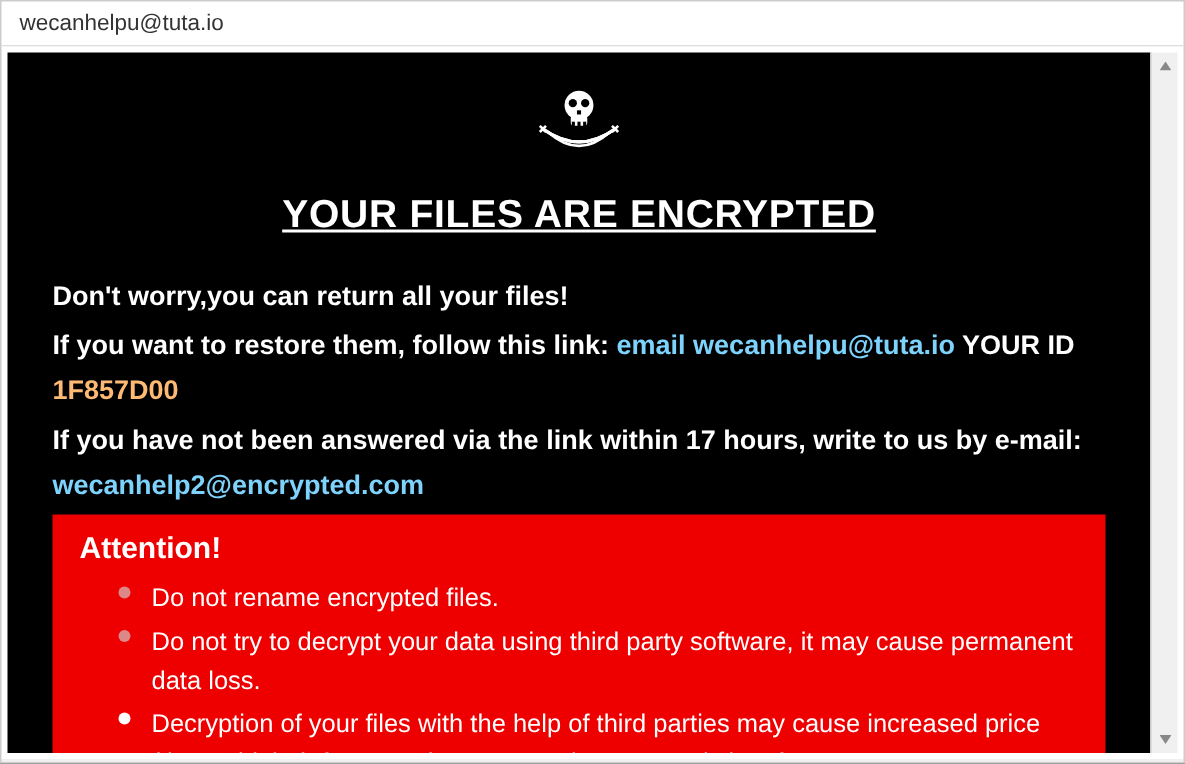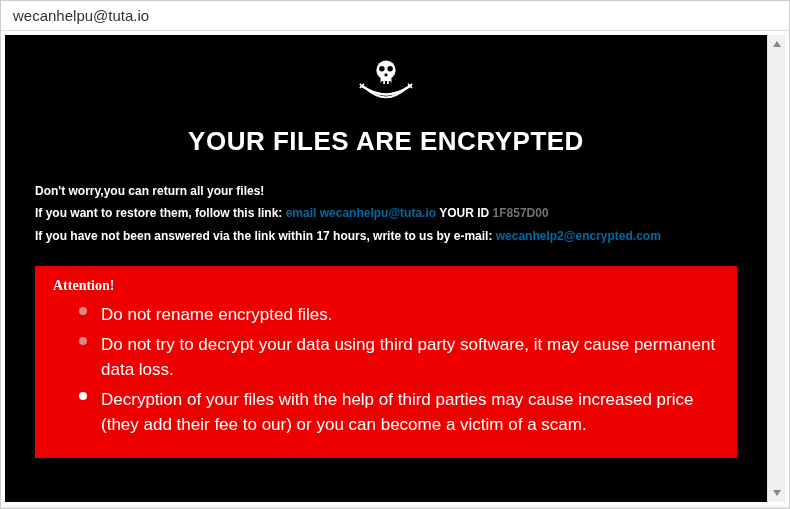--- a/index.html
+++ b/index.html
@@ -55,40 +55,40 @@
       margin-bottom: 12px;
     }
     .logo-area svg { width: 70px; height: 55px; }
     .headline {
       text-align: center;
       font-size: 26px;
       font-weight: bold;
       color: #fff;
       margin-bottom: 24px;
       letter-spacing: 0.5px;
+      text-decoration: underline;
     }
     .info-lines {
-      font-size: 12px;
+      font-size: 18px;
       line-height: 1.7;
-      margin-bottom: 20px;
+      margin-bottom: 4px;
     }
     .info-lines p { margin-bottom: 2px; }
     .bold { font-weight: bold; }
-    .orange { color: #0369a1; font-weight: bold; }
-    .red-id { color: #737373; font-weight: bold; text-align: right; }
+    .orange { color: #7dd3fc; font-weight: bold; }
+    .red-id { color: #fdba74; font-weight: bold; text-align: right; }
     .attention-box {
       background: #ee0000;
       padding: 12px 18px 16px 18px;
       color: #fff;
     }
     .attention-title {
       font-weight: bold;
-      font-size: 14px;
+      font-size: 20px;
       margin-bottom: 8px;
-      font-family: Liberation Serif, serif;
     }
     .attention-list {
       list-style: none;
       padding-left: 20px;
     }
     .attention-list li {
       position: relative;
       padding-left: 28px;
       font-size: 17px;
       line-height: 1.5;

